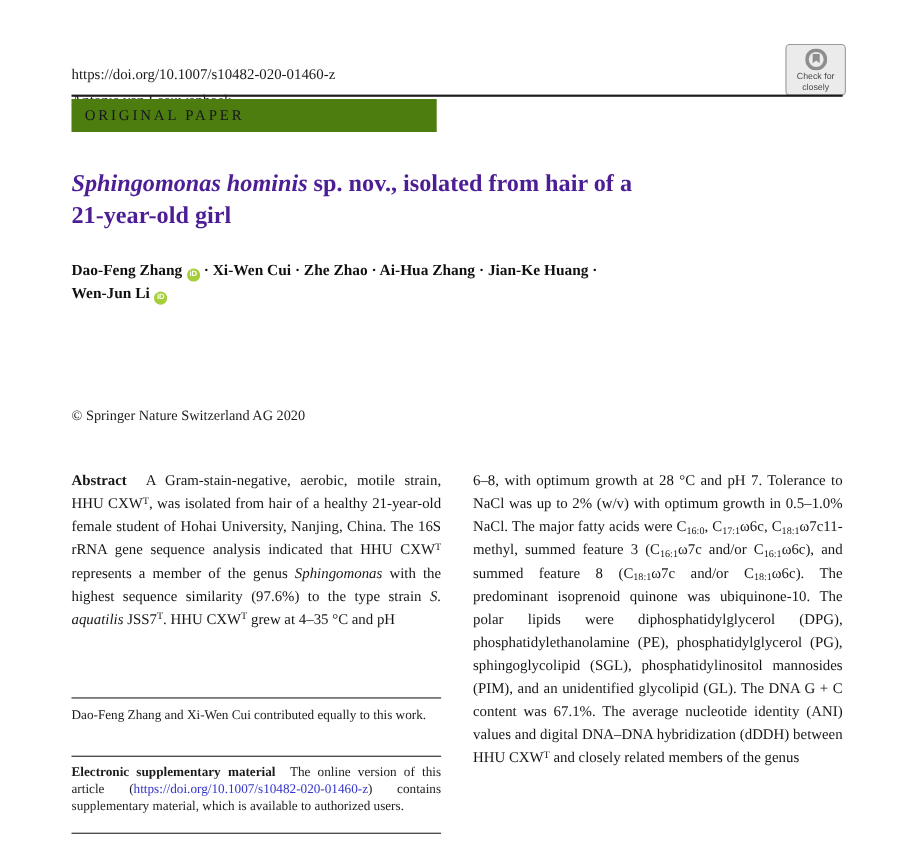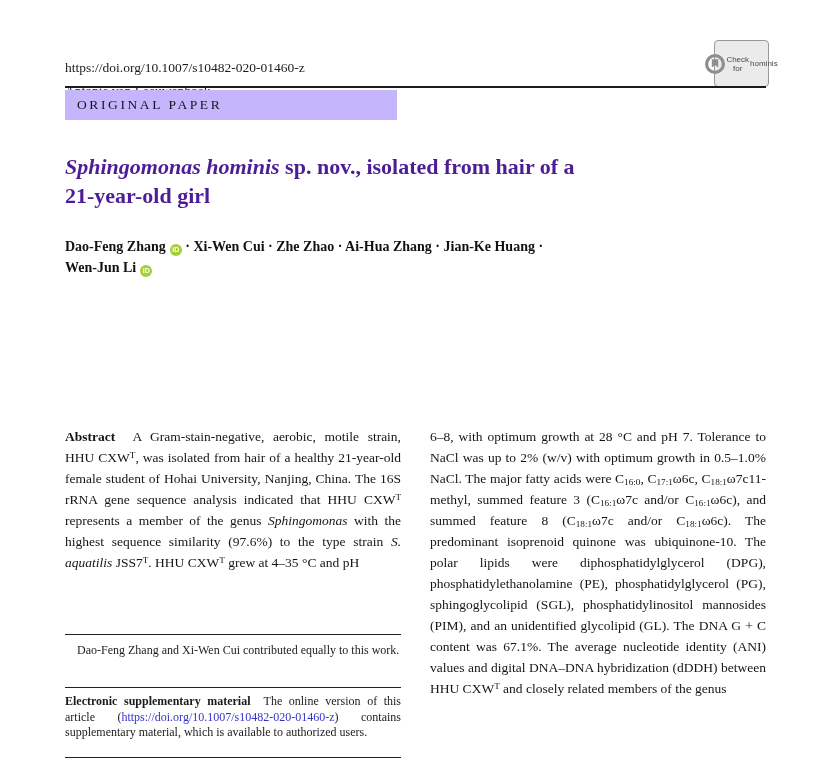--- a/index.html
+++ b/index.html
@@ -7,29 +7,29 @@
     width:828px;height:766px;background:#ffffff;position:relative;
     font-family:"Liberation Serif","DejaVu Serif",serif;color:#1b1b1b;
     overflow:hidden;
   }
   .abs{position:absolute;}
   
   .journal-line{left:65px;top:41px;font-size:13.5px;line-height:17px;margin-top:41px;}
   .doi-line{left:65px;top:59px;font-size:13.5px;line-height:17px;}
   .top-rule{left:65px;top:86px;width:701px;border-top:2px solid #1c1c1c;}
   .type-bar{
-    left:65px;top:90px;width:332px;height:30px;background:#c4b5fd;
+    left:65px;top:90px;width:332px;height:30px;background:#4d7c0f;
     display:flex;align-items:center;box-sizing:border-box;padding-left:12px;
   }
   .type-bar span{font-size:13.5px;letter-spacing:2.6px;color:#16161e;}
   
   .badge{
     left:714px;top:40px;width:55px;height:47px;background:#ebebeb;
     border:1px solid #999;border-radius:4px;box-sizing:border-box;
-    display:flex;flex-direction:row;align-items:center;justify-content:center;
+    display:flex;flex-direction:column;align-items:center;justify-content:center;
     gap:1px;cursor:pointer;
   }
   .badge-txt{
     font-family:"Liberation Sans","DejaVu Sans",sans-serif;
     font-size:8px;line-height:9px;color:#4a4a4a;text-align:center;
   }
   
   .title{
     left:65px;top:152px;width:660px;font-size:22px;font-weight:bold;
     line-height:29px;color:#4c1d95;
@@ -50,21 +50,21 @@
   
   .abstract{left:65px;top:426px;width:701px;display:flex;gap:29px;}
   .col{
     width:336px;font-size:13.5px;line-height:21px;text-align:justify;
     color:#151515;
   }
   
   .fn-rule-1{left:65px;top:634px;width:336px;border-top:1.5px solid #222;}
   .fn-rule-2{left:65px;top:687px;width:336px;border-top:1.5px solid #222;}
   .fn-rule-3{left:65px;top:757px;width:336px;border-top:1.5px solid #222;}
-  .fn1{left:65px;top:642px;width:336px;font-size:12px;line-height:16px;text-align:justify;margin-left:12px;}
+  .fn1{left:65px;top:642px;width:336px;font-size:12px;line-height:16px;text-align:justify;}
   .fn2{left:65px;top:694px;width:336px;font-size:12px;line-height:15.5px;text-align:justify;}
   sup{font-size:0.68em;line-height:0;vertical-align:0.45em;}
   sub{font-size:0.68em;line-height:0;vertical-align:-0.22em;}
   i{font-style:italic;}
   b{font-weight:bold;}
   .link{color:#3333cc;cursor:pointer;}
 </style>
 </head>
 <body>
 
@@ -72,34 +72,35 @@
 <div class="abs doi-line">https://doi.org/10.1007/s10482-020-01460-z</div>
 
 <div class="abs badge">
   <span style="line-height:0;">
     <svg width="20" height="20" viewBox="0 0 20 20">
       <circle cx="10" cy="10" r="8.4" fill="none" stroke="#8e8e8e" stroke-width="3.2"></circle>
       <path d="M6.8 5.2 L13.2 5.2 L13.2 13.6 L10 10.9 L6.8 13.6 Z" fill="#8e8e8e"></path>
     </svg>
   </span>
   <span class="badge-txt">Check for</span>
-  <span class="badge-txt">hominis</span>
+  <span class="badge-txt">closely</span>
 </div>
 
 <div class="abs top-rule"></div>
 
 <div class="abs type-bar">
   <span>ORIGINAL PAPER</span>
 </div>
 
 <h1 class="abs title" style="margin:0;"><i>Sphingomonas hominis</i> sp. nov., isolated from hair of a<br>21-year-old girl</h1>
 
 <div class="abs authors">Dao-Feng Zhang<span class="orcid">iD</span> · Xi-Wen Cui · Zhe Zhao · Ai-Hua Zhang · Jian-Ke Huang ·<br>Wen-Jun Li<span class="orcid">iD</span></div>
 
 <div class="abs dates">
+  <div>© Springer Nature Switzerland AG 2020</div>
 </div>
 
 <div class="abs abstract">
   <div class="col"><b>Abstract</b>&nbsp;&nbsp;A Gram-stain-negative, aerobic, motile strain, HHU CXW<sup>T</sup>, was isolated from hair of a healthy 21-year-old female student of Hohai University, Nanjing, China. The 16S rRNA gene sequence analysis indicated that HHU CXW<sup>T</sup> represents a member of the genus <i>Sphingomonas</i> with the highest sequence similarity (97.6%) to the type strain <i>S. aquatilis</i> JSS7<sup>T</sup>. HHU CXW<sup>T</sup> grew at 4–35 °C and pH</div>
   <div class="col">6–8, with optimum growth at 28 °C and pH 7. Tolerance to NaCl was up to 2% (w/v) with optimum growth in 0.5–1.0% NaCl. The major fatty acids were C<sub>16:0</sub>, C<sub>17:1</sub>ω6c, C<sub>18:1</sub>ω7c11-methyl, summed feature 3 (C<sub>16:1</sub>ω7c and/or C<sub>16:1</sub>ω6c), and summed feature 8 (C<sub>18:1</sub>ω7c and/or C<sub>18:1</sub>ω6c). The predominant isoprenoid quinone was ubiquinone-10. The polar lipids were diphosphatidylglycerol (DPG), phosphatidylethanolamine (PE), phosphatidylglycerol (PG), sphingoglycolipid (SGL), phosphatidylinositol mannosides (PIM), and an unidentified glycolipid (GL). The DNA G + C content was 67.1%. The average nucleotide identity (ANI) values and digital DNA–DNA hybridization (dDDH) between HHU CXW<sup>T</sup> and closely related members of the genus</div>
 </div>
 
 <div class="abs fn-rule-1"></div>
 <div class="abs fn1">Dao-Feng Zhang and Xi-Wen Cui contributed equally to this work.</div>
 <div class="abs fn-rule-2"></div>

